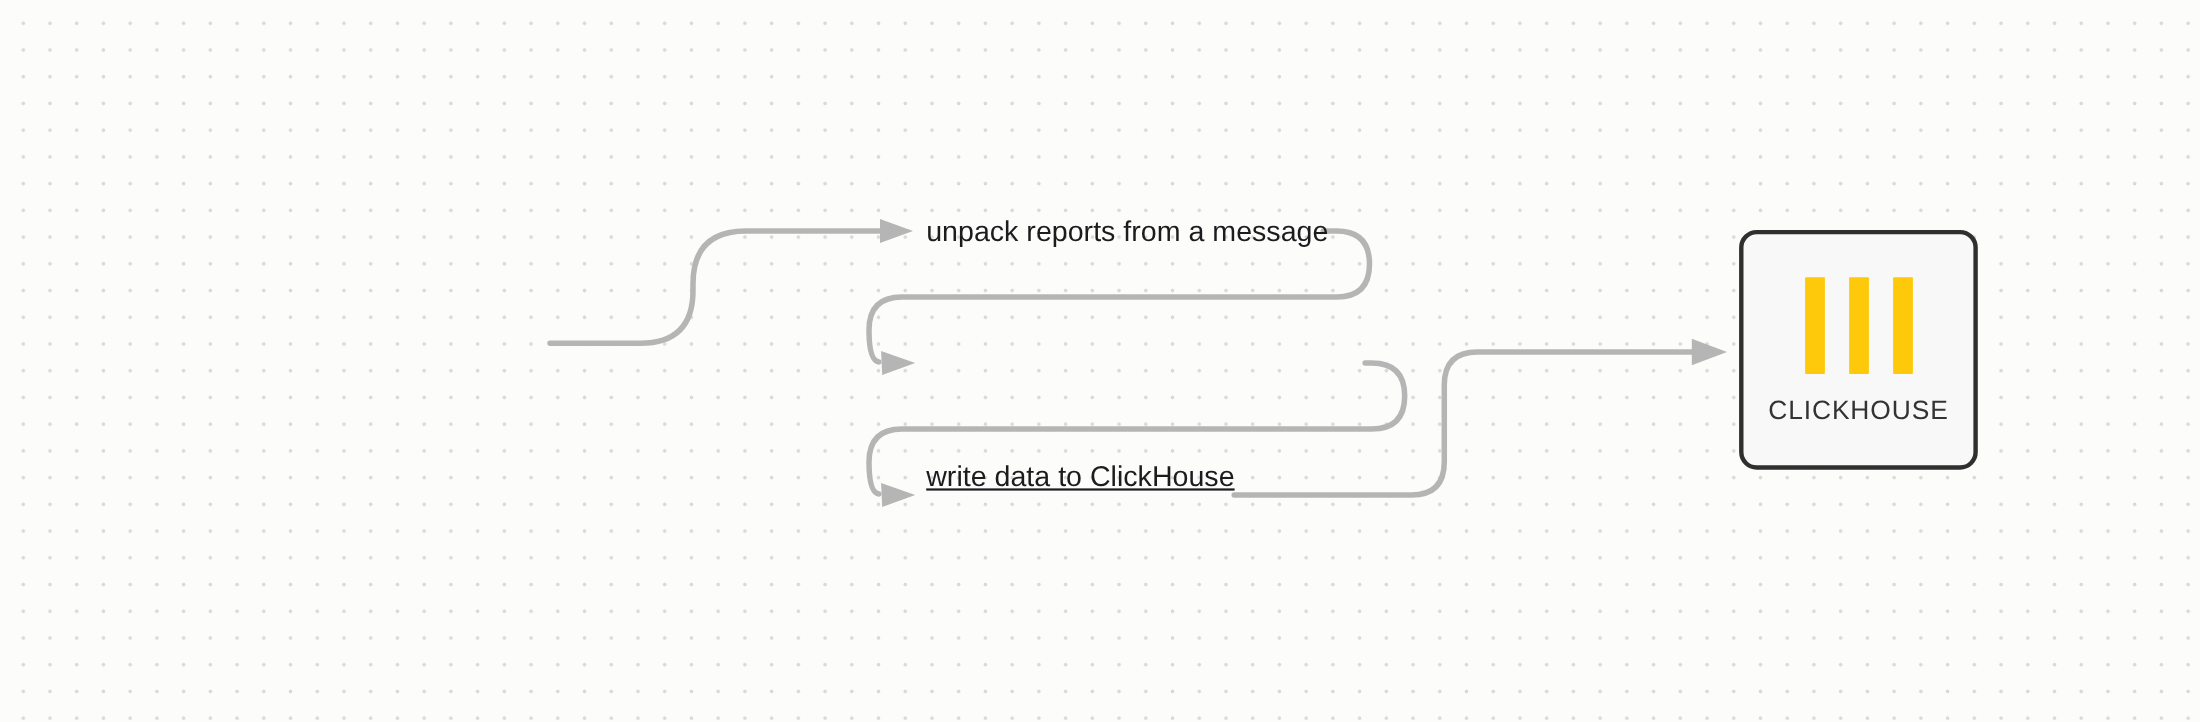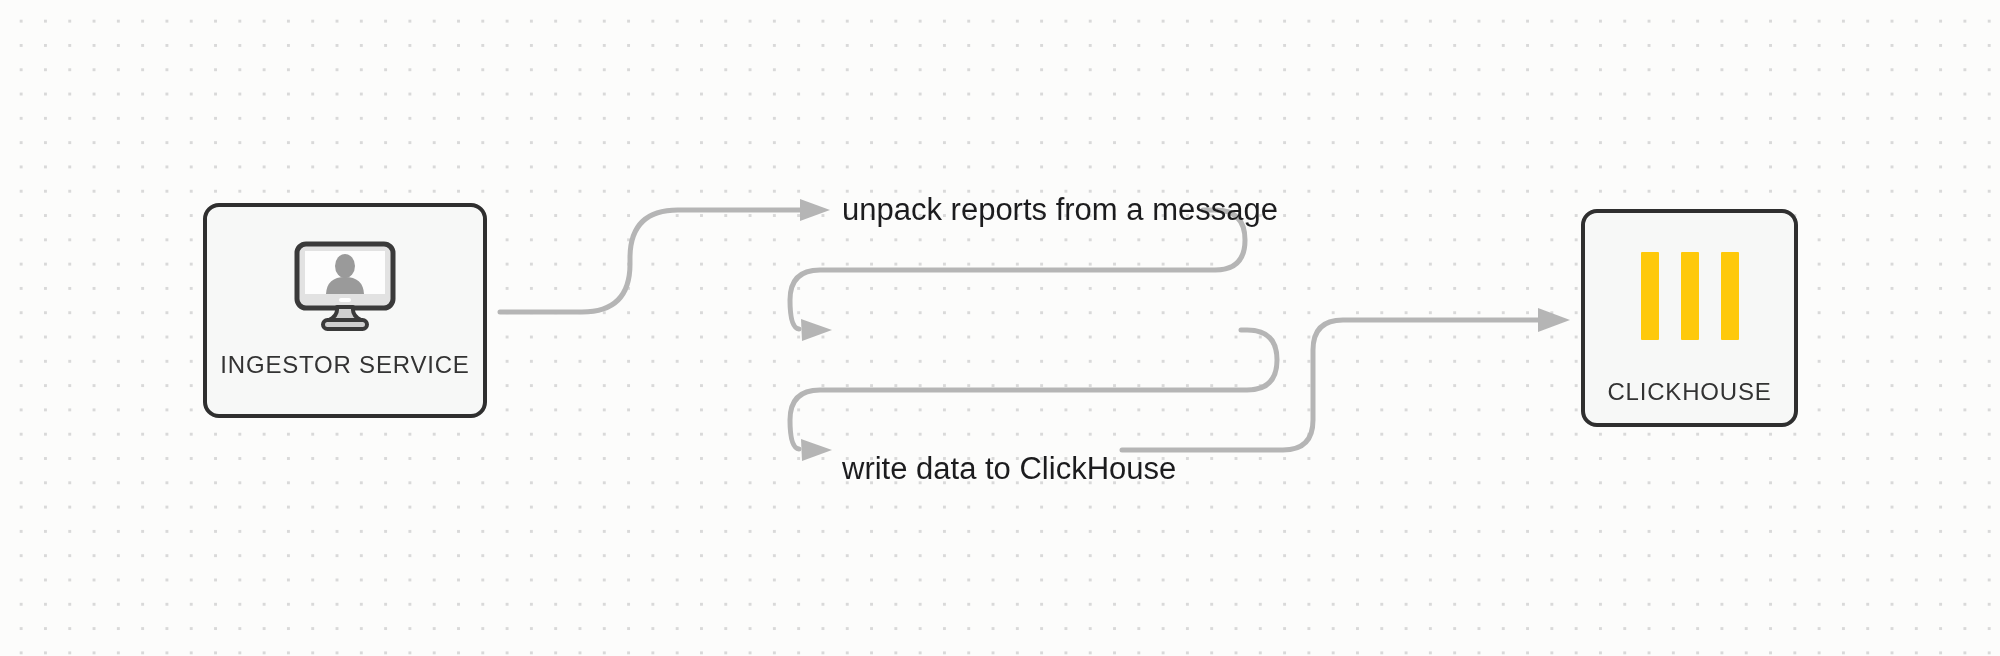--- a/index.html
+++ b/index.html
@@ -40,30 +40,30 @@
   }
   .node-ingestor{left:203px;top:203px;width:284px;height:215px;padding-top:34px;}
   .node-clickhouse{left:1581px;top:209px;width:217px;height:218px;padding-top:39px;}
   .node-label{
     font-size:24px;
     color:var(--color-node_label);
     letter-spacing:0.8px;
     white-space:nowrap;
   }
   .node-ingestor .node-label{margin-top:18px;}
-  .node-clickhouse .node-label{margin-top:38px;}
+  .node-clickhouse .node-label{margin-top:20px;}
   .bars{display:flex;gap:22px;height:88px;}
   .bar{width:18px;height:88px;background:var(--color-brand_yellow);border-radius:1px;}
   .step-label{
     position:absolute;left:842px;height:34px;line-height:34px;
-    font-size:31px;color:var(--color-text);white-space:nowrap;
+    font-size:26px;color:var(--color-text);white-space:nowrap;
   }
   .step-1{top:193px;}
   .step-2{top:313px;}
-  .step-3{top:452px;}
+  .step-3{top:416px;text-decoration:underline;}
 </style>
 </head>
 <body>
 
 <div class="canvas">
 
   <svg class="connector-layer" width="2000" height="656" viewBox="0 0 2000 656">
 
     <g>
       <path class="connector" d="M 500 312 H 582 Q 630 312 630 264 V 258 Q 630 210 678 210 H 800"></path>
@@ -79,32 +79,20 @@
       <path class="connector" d="M 1241 330 H 1247 Q 1277 330 1277 360 Q 1277 390 1247 390 H 820 Q 790 390 790 420 Q 790 448 799 449"></path>
       <polygon class="arrowhead" points="801,439 802,461 832,450"></polygon>
     </g>
 
     <g>
       <path class="connector" d="M 1122 450 H 1283 Q 1313 450 1313 420 V 350 Q 1313 320 1343 320 H 1538"></path>
       <polygon class="arrowhead" points="1538,308 1538,332 1570,320"></polygon>
     </g>
   </svg>
 
-  <div class="node node-ingestor">
-    <svg width="102" height="92" viewBox="0 0 102 92">
-      <rect x="3" y="3" width="96" height="64" rx="9" fill="#e2e2e2" stroke="#3a3a3a" stroke-width="5"></rect>
-      <rect x="11" y="10" width="80" height="43" fill="#fdfdfd"></rect>
-      <ellipse cx="51" cy="25" rx="10" ry="12" fill="#9a9a9a"></ellipse>
-      <path d="M32 53 Q33 36 51 36 Q69 36 70 53 Z" fill="#9a9a9a"></path>
-      <rect x="45" y="57" width="12" height="4" rx="2" fill="#ffffff"></rect>
-      <path d="M43 66 L59 66 L59 69 Q59 75 67 79 L35 79 Q43 75 43 69 Z" fill="#cfcfcf" stroke="#3a3a3a" stroke-width="4" stroke-linejoin="round"></path>
-      <rect x="29" y="79" width="44" height="9" rx="4.5" fill="#cfcfcf" stroke="#3a3a3a" stroke-width="4"></rect>
-    </svg>
-    <div class="node-label">INGESTOR SERVICE</div>
-  </div>
 
   <div class="node node-clickhouse">
     <div class="bars">
       <span class="bar"></span>
       <span class="bar"></span>
       <span class="bar"></span>
     </div>
     <div class="node-label">CLICKHOUSE</div>
   </div>
 

